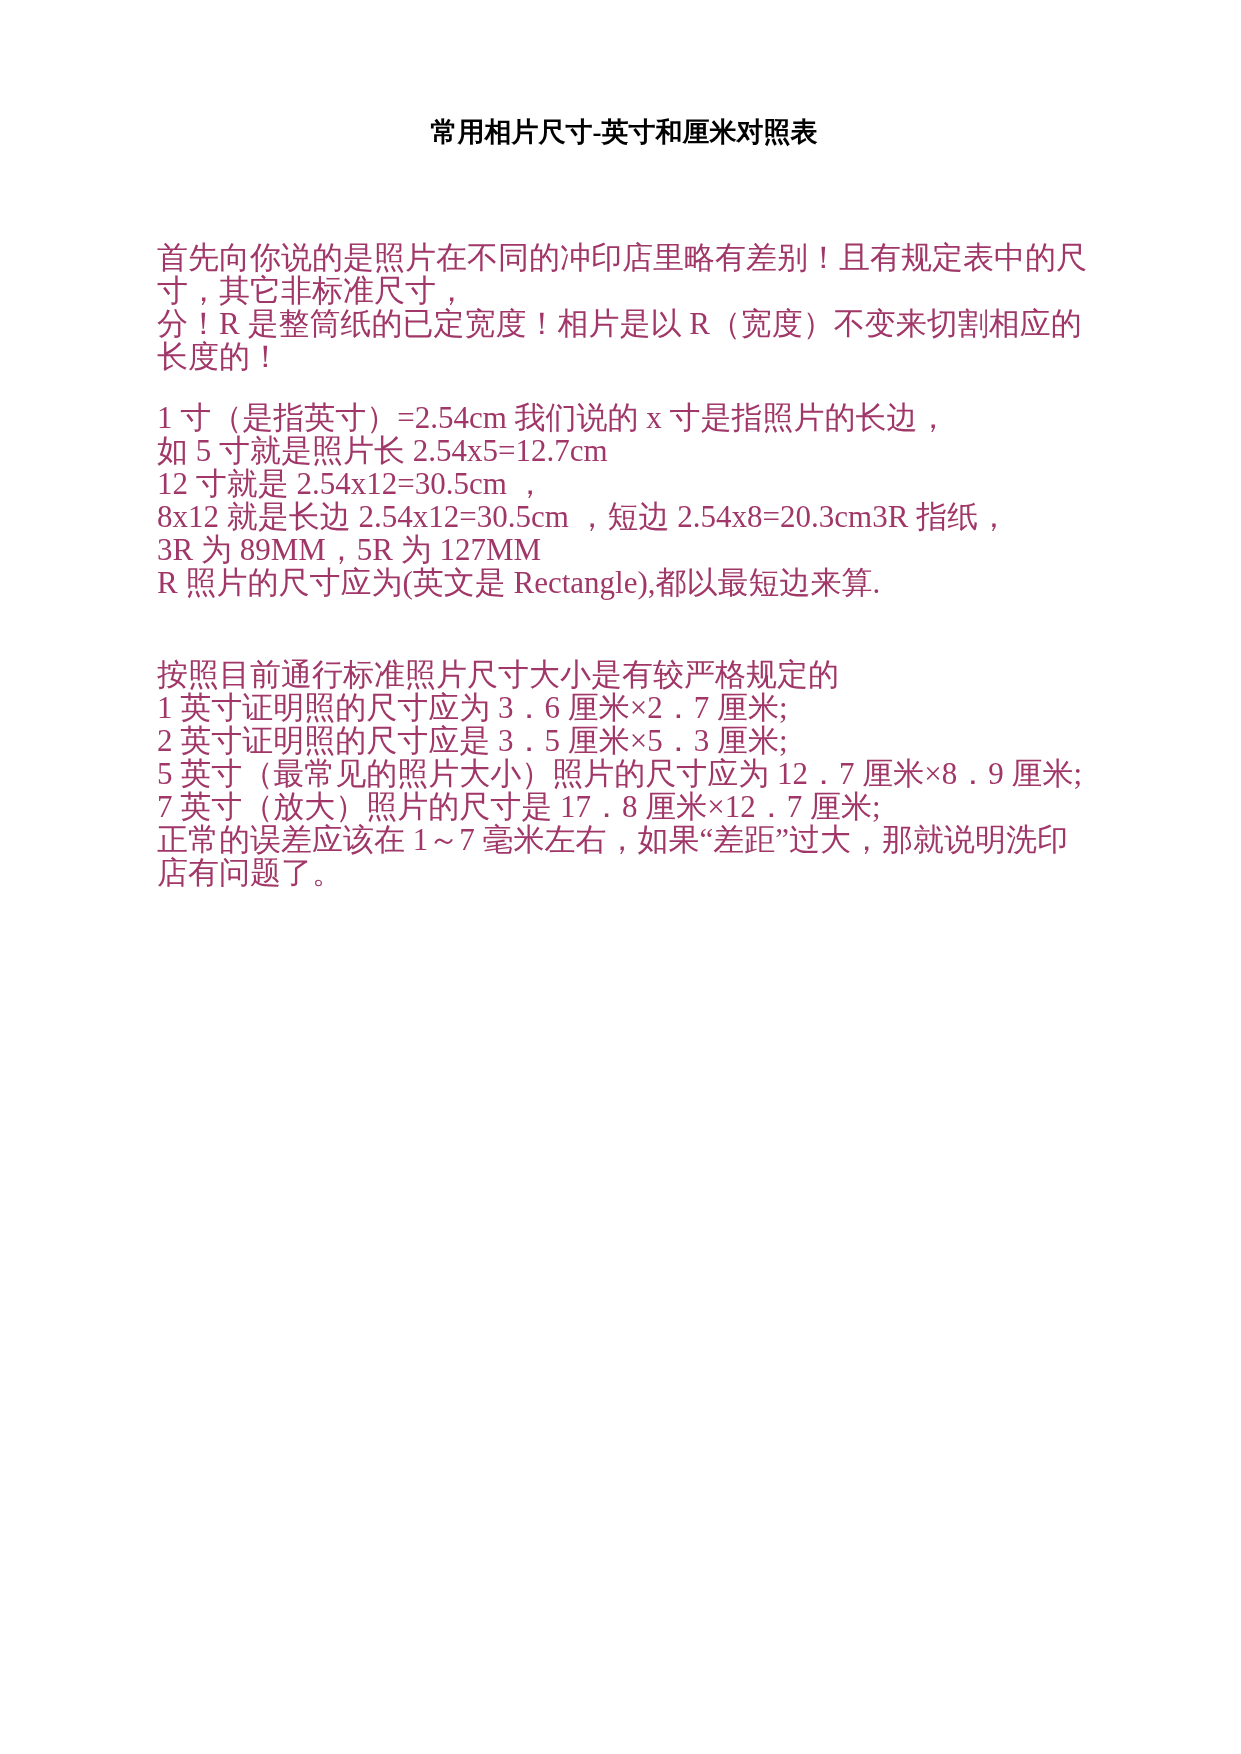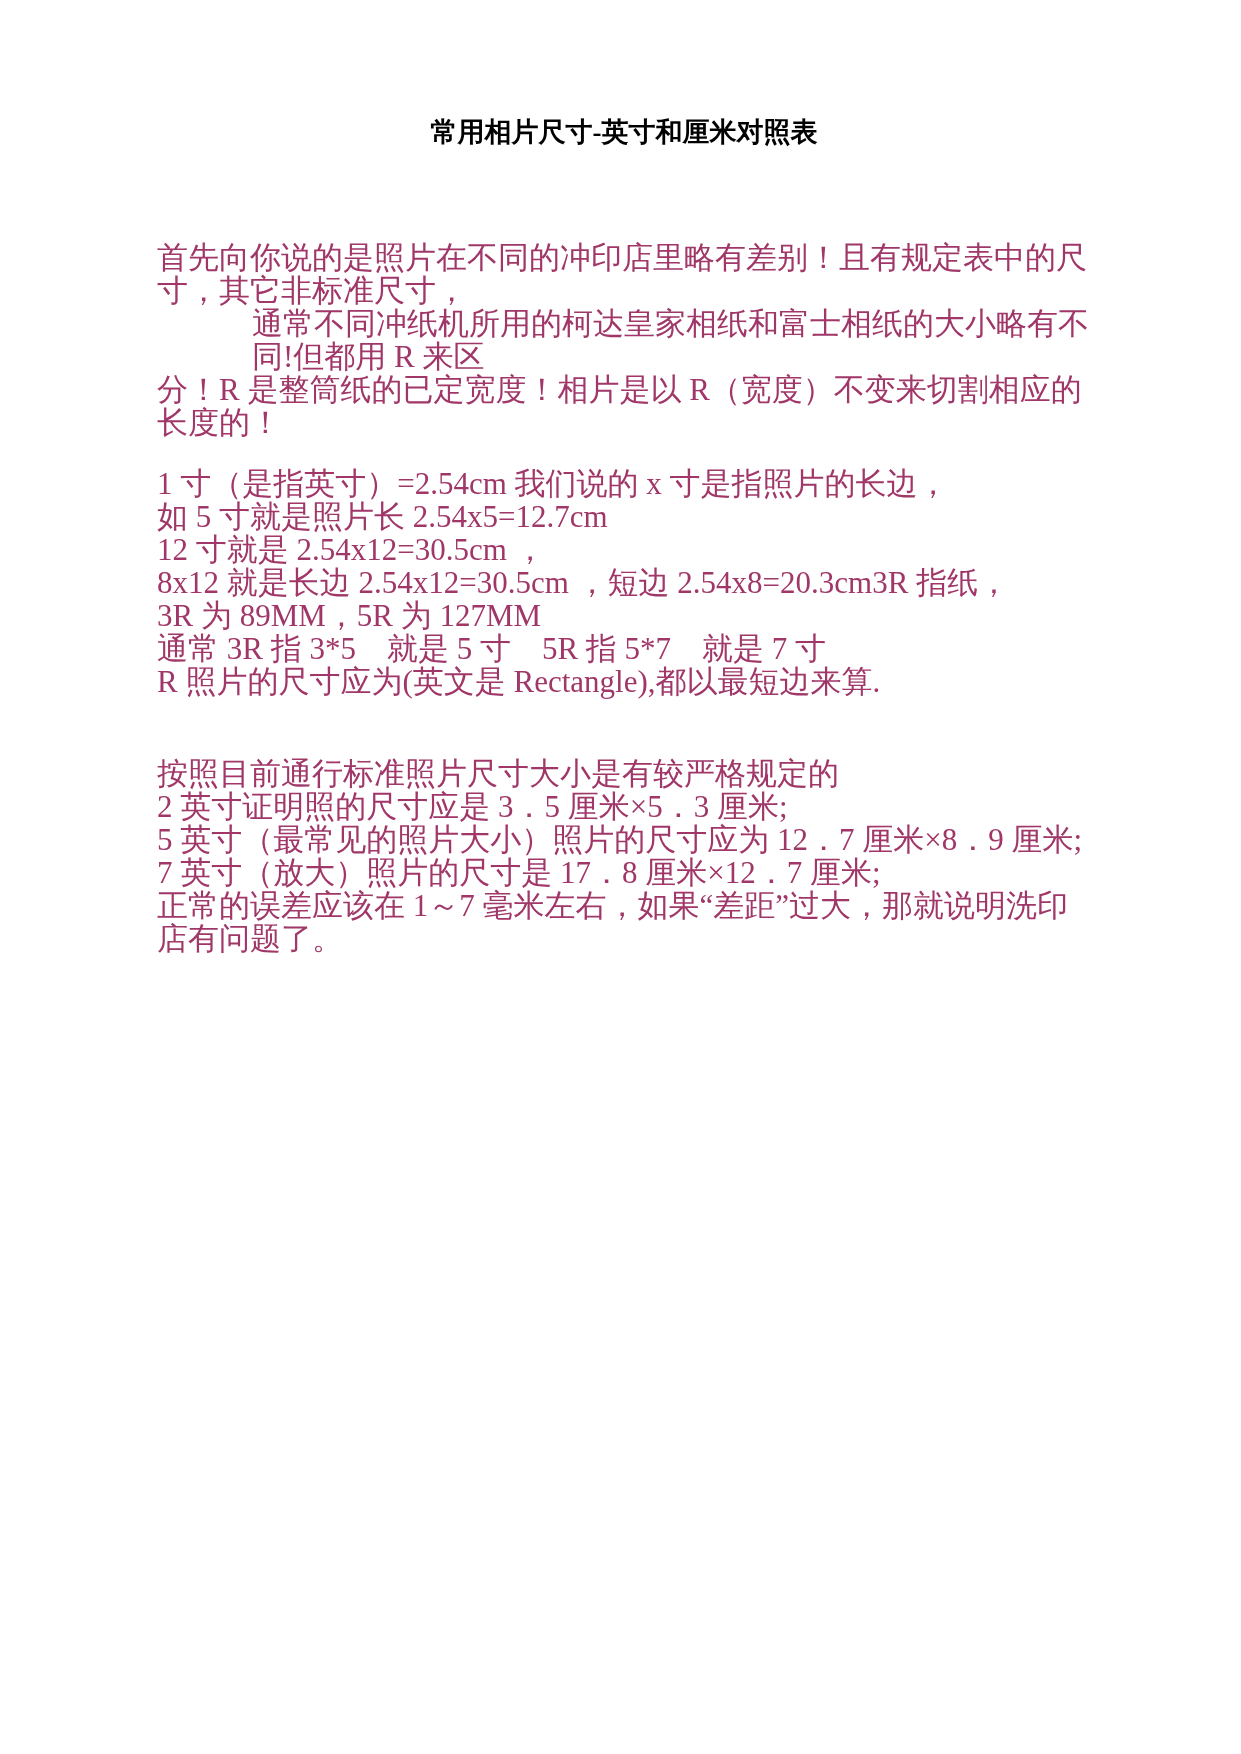--- a/index.html
+++ b/index.html
@@ -41,35 +41,34 @@
 </style>
 </head>
 <body style="--title-color: #000000; --body-color: #a03768; --page-bg: #ffffff;">
 
 <div class="page">
 
   <div class="doc-title">常用相片尺寸-英寸和厘米对照表</div>
 
   <div class="section section-intro">
     <div class="line">首先向你说的是照片在不同的冲印店里略有差别！且有规定表中的尺寸，其它非标准尺寸，</div>
-    <div class="line indented">通常不同冲纸机所用的柯达皇家相纸和富士相纸的大小略有不同!但都用 R 来区</div>
     <div class="line">分！R 是整筒纸的已定宽度！相片是以 R（宽度）不变来切割相应的长度的！</div>
   </div>
 
   <div class="section section-explain">
     <div class="line">1 寸（是指英寸）=2.54cm 我们说的 x 寸是指照片的长边，</div>
     <div class="line">如 5 寸就是照片长 2.54x5=12.7cm</div>
     <div class="line">12 寸就是 2.54x12=30.5cm ，</div>
     <div class="line">8x12 就是长边 2.54x12=30.5cm ，短边 2.54x8=20.3cm3R 指纸，</div>
     <div class="line">3R 为 89MM，5R 为 127MM</div>
-    <div class="line">通常 3R 指 3*5　就是 5 寸　5R 指 5*7　就是 7 寸</div>
     <div class="line">R 照片的尺寸应为(英文是 Rectangle),都以最短边来算.</div>
   </div>
 
   <div class="section section-sizes">
     <div class="line">按照目前通行标准照片尺寸大小是有较严格规定的</div>
+    <div class="line">1 英寸证明照的尺寸应为 3．6 厘米×2．7 厘米;</div>
     <div class="line">2 英寸证明照的尺寸应是 3．5 厘米×5．3 厘米;</div>
     <div class="line">5 英寸（最常见的照片大小）照片的尺寸应为 12．7 厘米×8．9 厘米;</div>
     <div class="line">7 英寸（放大）照片的尺寸是 17．8 厘米×12．7 厘米;</div>
     <div class="line">正常的误差应该在 1～7 毫米左右，如果“差距”过大，那就说明洗印店有问题了。</div>
   </div>
 
 </div>
 
 </body></html>

